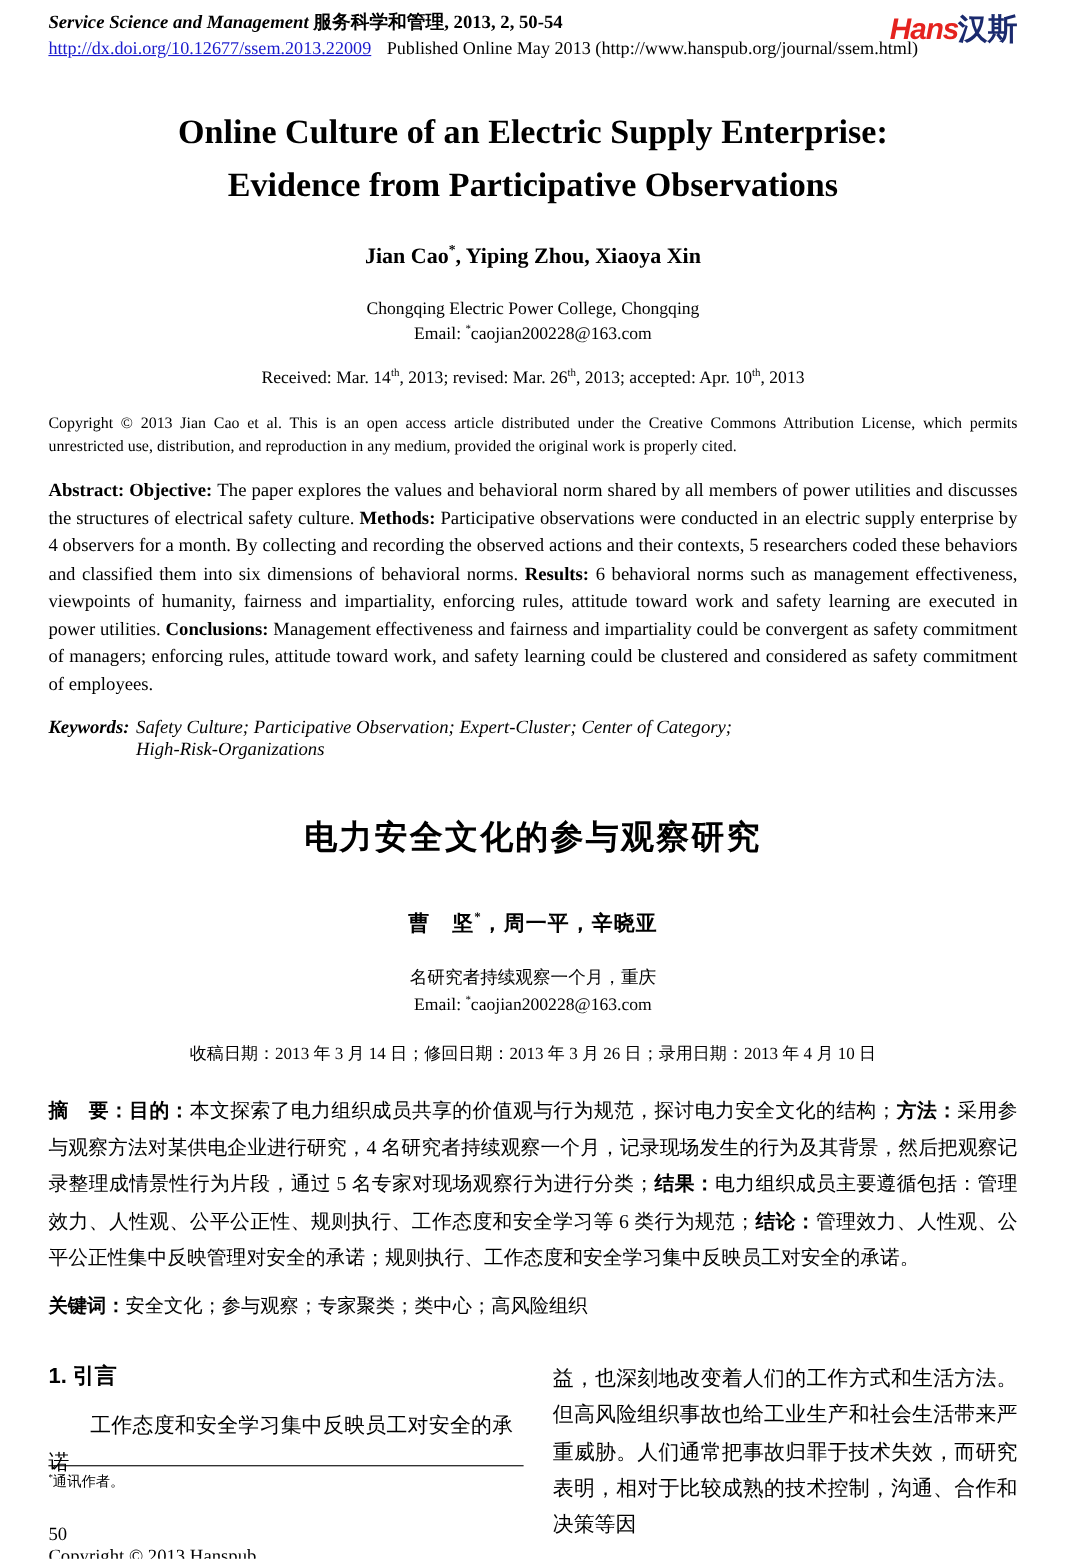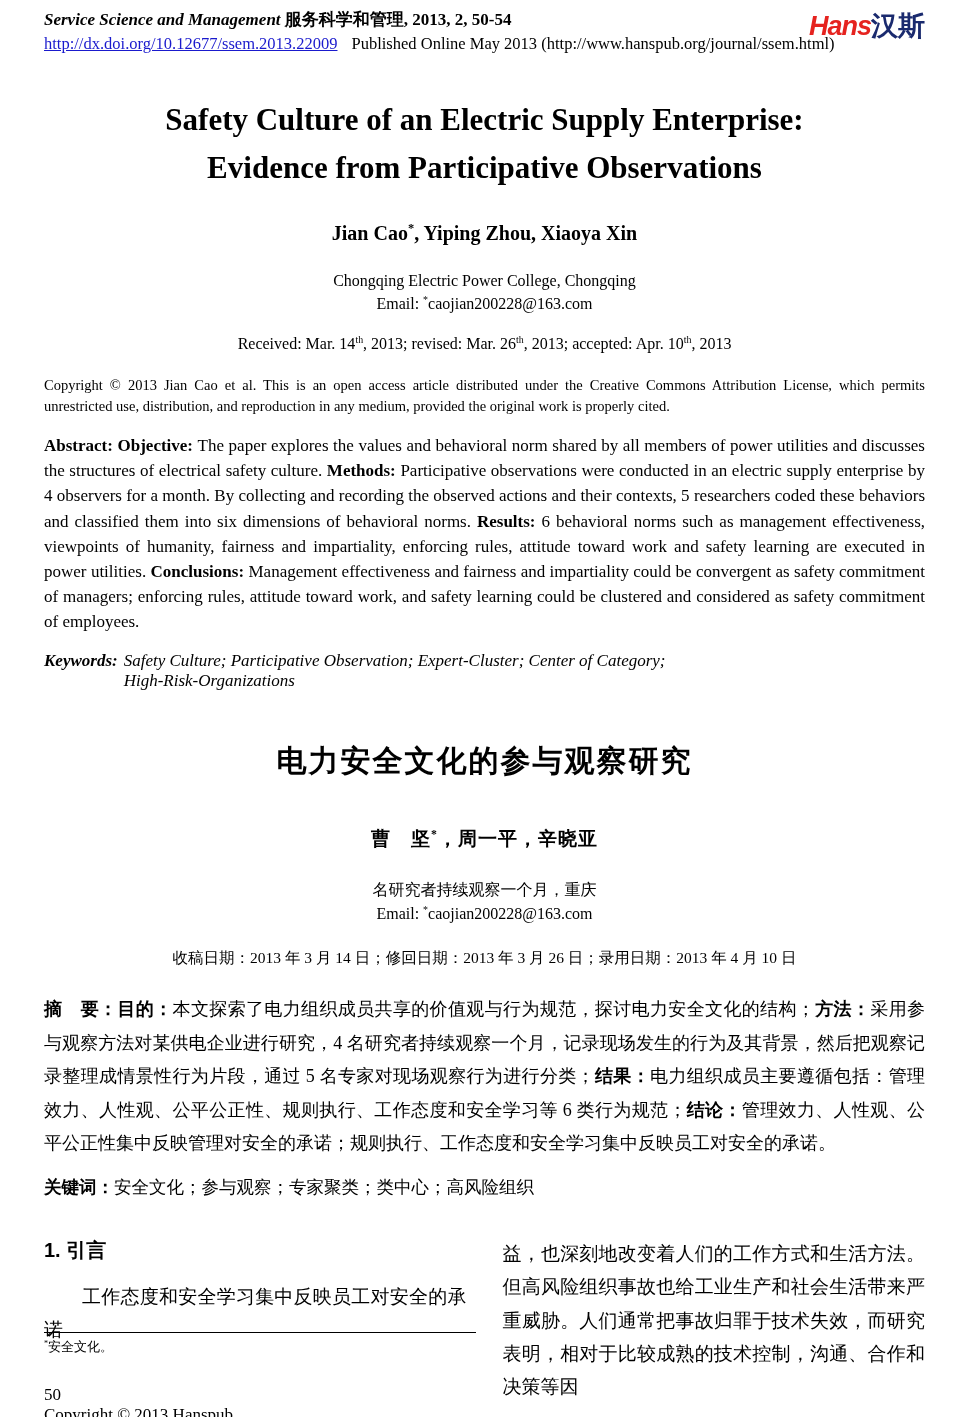--- a/index.html
+++ b/index.html
@@ -75,21 +75,21 @@
     </div>
     <div class="hdr-line2">
       <span class="doi-link">http://dx.doi.org/10.12677/ssem.2013.22009</span><span class="pub-info">Published Online May 2013 (http://www.hanspub.org/journal/ssem.html)</span>
     </div>
     <div class="logo">
       <span class="logo-latin">Hans</span><span class="logo-cjk">汉斯</span>
     </div>
   </div>
 
   <h1 class="title">
-    <span>Safety Culture of an Electric Supply Enterprise:</span><br>
+    <span>Online Culture of an Electric Supply Enterprise:</span><br>
     <span>Evidence from Participative Observations</span>
   </h1>
 
   <div class="authors"><span>Jian Cao</span><sup>*</sup><span>, Yiping Zhou, Xiaoya Xin</span></div>
 
   <div class="affil">
     <div>Chongqing Electric Power College, Chongqing</div>
     <div><span>Email: </span><sup>*</sup><span>caojian200228@163.com</span></div>
   </div>
 
@@ -130,21 +130,21 @@
       <h2 class="section-h">1. 引言</h2>
       <p class="indent2">工作态度和安全学习集中反映员工对安全的承诺</p>
     </div>
     <div class="col">
       <p>益，也深刻地改变着人们的工作方式和生活方法。但高风险组织事故也给工业生产和社会生活带来严重威胁。人们通常把事故归罪于技术失效，而研究表明，相对于比较成熟的技术控制，沟通、合作和决策等因</p>
     </div>
   </div>
 
   <div class="footnote">
     <hr class="footnote-rule">
-    <div class="footnote-text"><sup>*</sup><span>安全文化。</span></div>
+    <div class="footnote-text"><sup>*</sup><span>通讯作者。</span></div>
   </div>
 
   <div class="footer">
     <span>50</span>
     <span>Copyright © 2013 Hanspub</span>
   </div>
 
 </div>
 
 </body></html>

